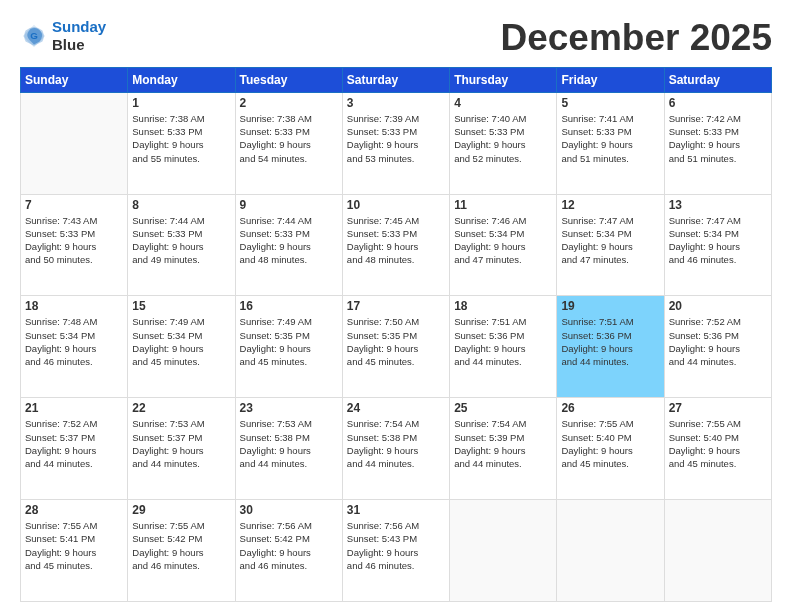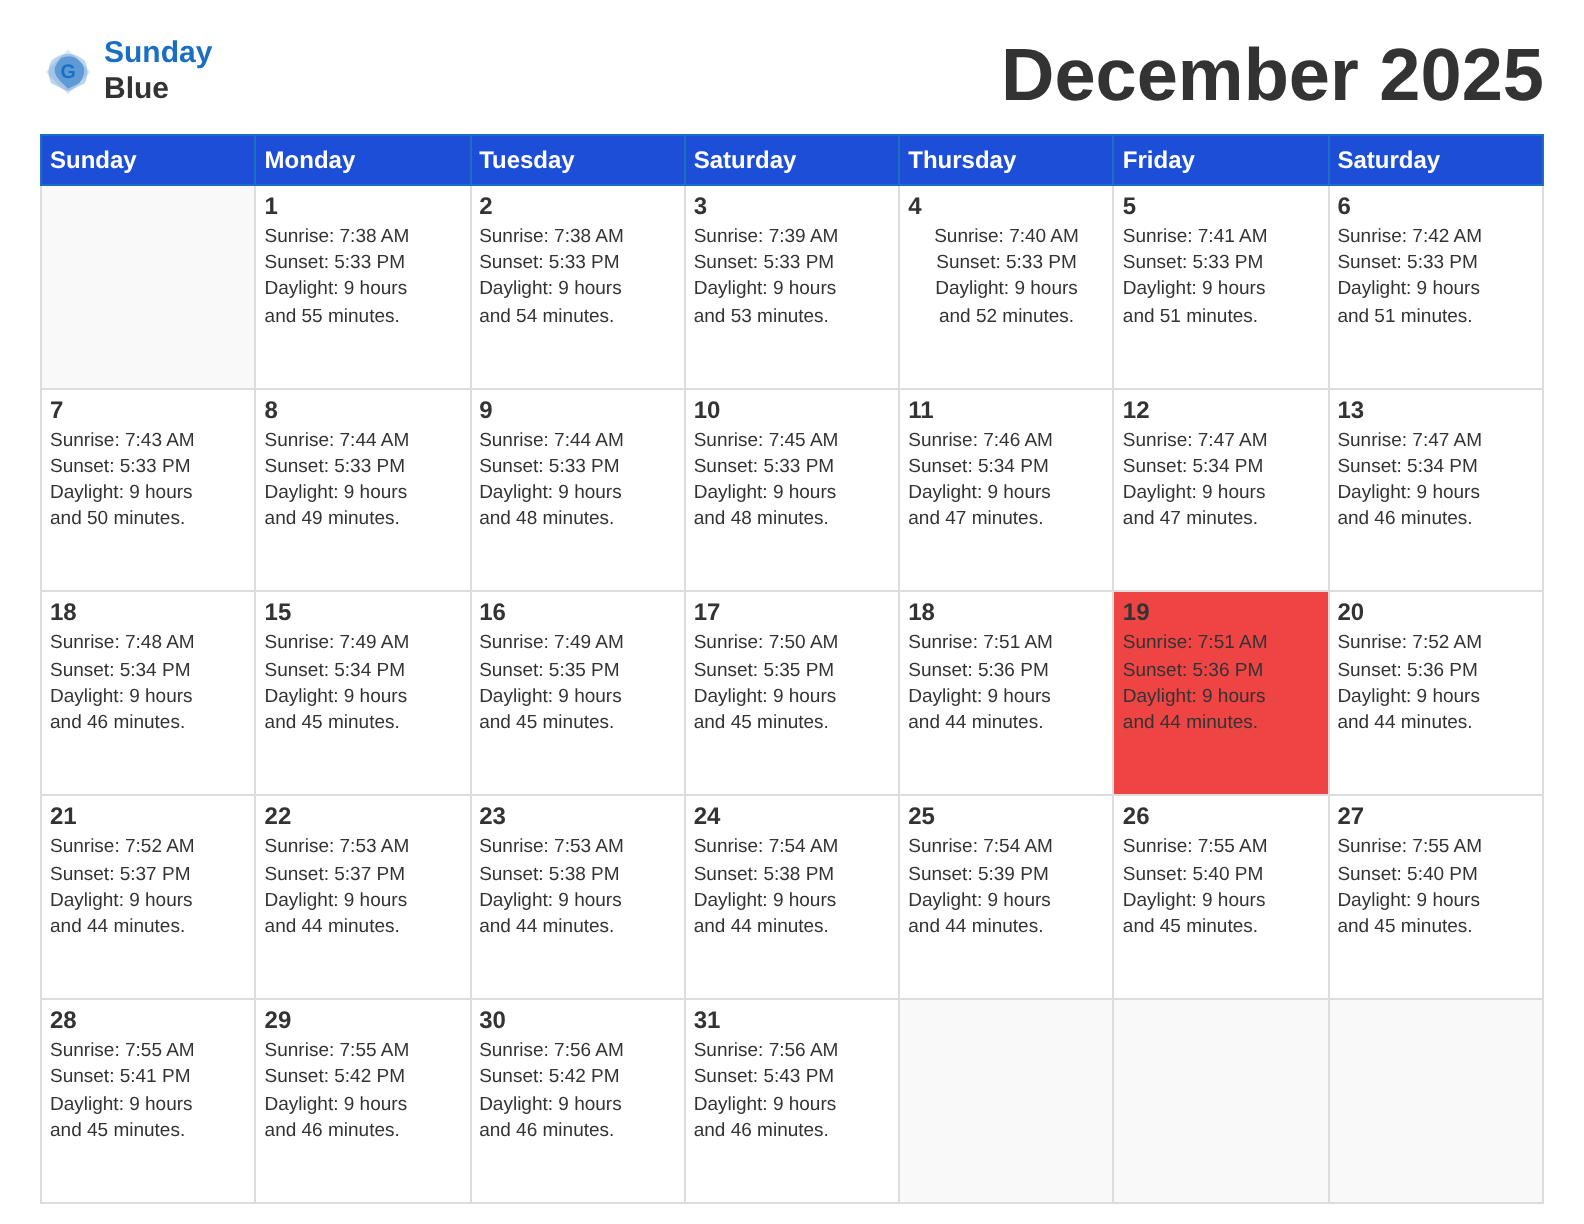--- a/index.html
+++ b/index.html
@@ -138,21 +138,21 @@
           </td>
           <td style="background: rgb(255, 255, 255);">
             <div class="day-num">3</div>
             <div class="day-info" style="white-space: pre-line;">Sunrise: 7:39 AM
 Sunset: 5:33 PM
 Daylight: 9 hours
 and 53 minutes.</div>
           </td>
           <td style="background: rgb(255, 255, 255);">
             <div class="day-num">4</div>
-            <div class="day-info" style="white-space: pre-line; text-align: center;">Sunrise: 7:40 AM
+            <div class="day-info" style="white-space: pre-line;">Sunrise: 7:40 AM
 Sunset: 5:33 PM
 Daylight: 9 hours
 and 52 minutes.</div>
           </td>
           <td style="background: rgb(255, 255, 255);">
             <div class="day-num">5</div>
             <div class="day-info" style="white-space: pre-line;">Sunrise: 7:41 AM
 Sunset: 5:33 PM
 Daylight: 9 hours
 and 51 minutes.</div>
@@ -245,21 +245,21 @@
 Daylight: 9 hours
 and 45 minutes.</div>
           </td>
           <td style="background: rgb(255, 255, 255);">
             <div class="day-num">18</div>
             <div class="day-info" style="white-space: pre-line;">Sunrise: 7:51 AM
 Sunset: 5:36 PM
 Daylight: 9 hours
 and 44 minutes.</div>
           </td>
-          <td style="background: #ef4444; margin-top: 40px;">
+          <td style="background: #7dd3fc; margin-top: 40px;">
             <div class="day-num">19</div>
             <div class="day-info" style="white-space: pre-line;">Sunrise: 7:51 AM
 Sunset: 5:36 PM
 Daylight: 9 hours
 and 44 minutes.</div>
           </td>
           <td style="background: rgb(255, 255, 255);">
             <div class="day-num">20</div>
             <div class="day-info" style="white-space: pre-line;">Sunrise: 7:52 AM
 Sunset: 5:36 PM

